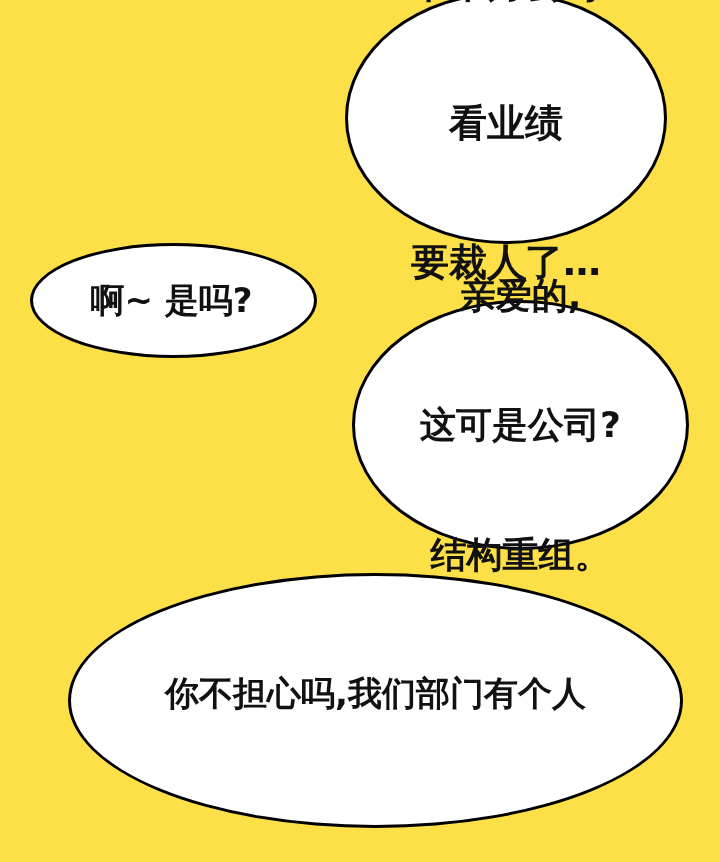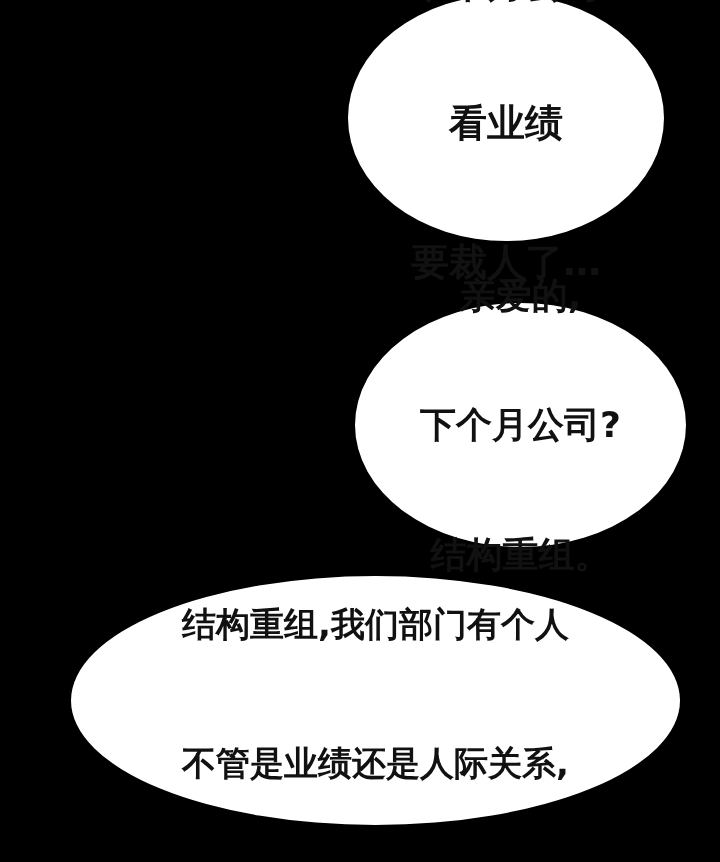--- a/index.html
+++ b/index.html
@@ -4,21 +4,21 @@
   <style>
     html, body {
       margin: 0;
       padding: 0;
       background: #ffffff;
     }
     .canvas {
       position: relative;
       width: 720px;
       height: 862px;
-      background: #000000;
+      background: #fde047;
       overflow: hidden;
     }
     .bubble {
       position: absolute;
       box-sizing: border-box;
       border: 3px solid #000000;
       border-radius: 50%;
       background: #ffffff;
       display: flex;
       align-items: center;
@@ -52,29 +52,33 @@
 <div class="canvas">
 
   <div class="bubble" id="bubble-1">
     <div class="bubble-text">
       <span class="line">下个月公司</span>
       <span class="line">看业绩</span>
       <span class="line">要裁人了…</span>
     </div>
   </div>
 
+  <div class="bubble" id="bubble-2">
+    <div class="bubble-text">
+      <span class="line">啊~ 是吗?</span>
+    </div>
+  </div>
 
   <div class="bubble" id="bubble-3">
     <div class="bubble-text">
       <span class="line">亲爱的,</span>
-      <span class="line">下个月公司?</span>
+      <span class="line">这可是公司?</span>
       <span class="line">结构重组。</span>
     </div>
   </div>
 
   <div class="bubble" id="bubble-4">
     <div class="bubble-text">
-      <span class="line">结构重组,我们部门有个人</span>
-      <span class="line">不管是业绩还是人际关系,</span>
+      <span class="line">你不担心吗,我们部门有个人</span>
     </div>
   </div>
 
 </div>
 
 </body></html>

